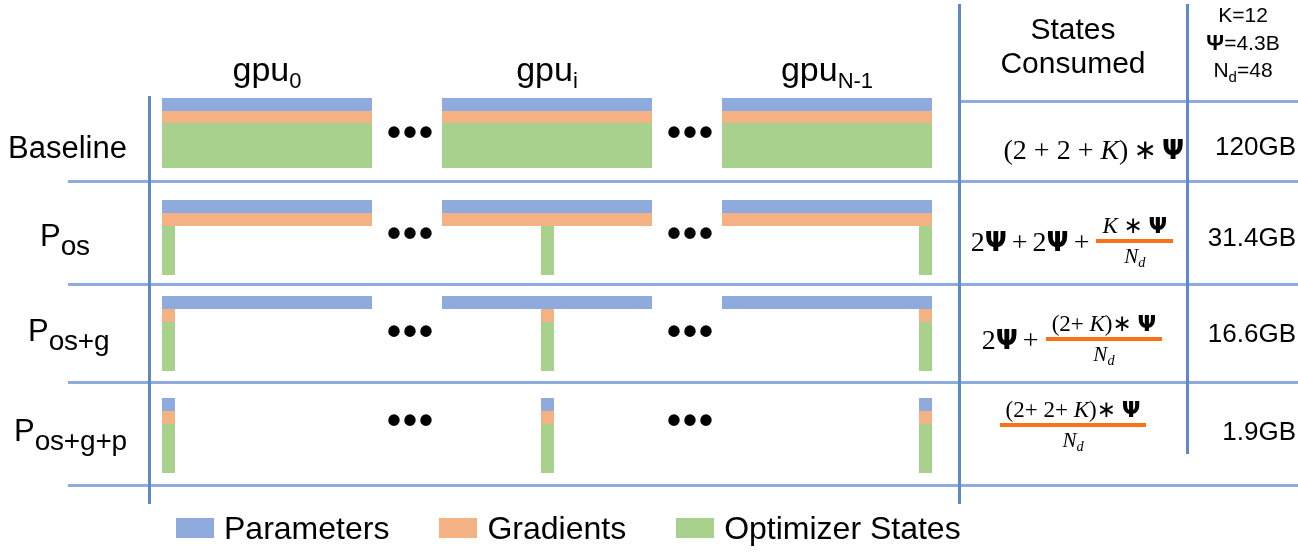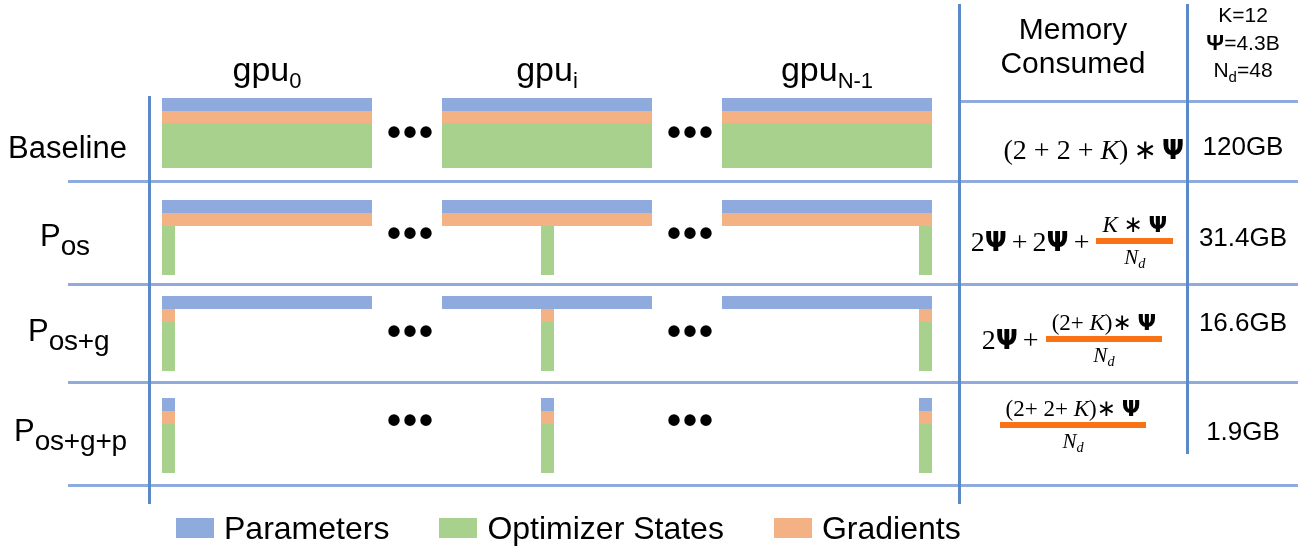--- a/index.html
+++ b/index.html
@@ -95,21 +95,21 @@
     text-align: center;
     white-space: nowrap;
   }
   .hdr-const .psi { font-weight: 700; font-size: 22px; }
   .hdr-const .sub { font-size: 15px; vertical-align: -0.3em; }
 
   .gbval {
     position: absolute;
     font-size: 26px;
     line-height: 1;
-    text-align: center;
+    text-align: right;
     white-space: nowrap;
   }
 
   
   .formula {
     position: absolute;
     font-family: "Liberation Serif", serif;
     font-size: 28px;
     line-height: 1;
     white-space: nowrap;
@@ -123,21 +123,21 @@
   .frac {
     display: inline-flex;
     flex-direction: column;
     align-items: center;
     vertical-align: middle;
     margin: 0 2px;
   }
   .frac .num {
     font-size: 23px;
     padding: 0 6px 2px 6px;
-    border-bottom: 6px solid #f97316;
+    border-bottom: 4px solid #f97316;
     white-space: nowrap;
   }
   .frac .den {
     font-size: 21px;
     padding-top: 3px;
     white-space: nowrap;
   }
   .frac .num .psi { font-size: 22px; }
   .sub-i { font-size: 0.68em; vertical-align: -0.3em; font-style: italic; }
 
@@ -272,21 +272,21 @@
     <div class="seg c-opt" style="left:99px; top:26px; width:13px; height:49px;"></div>
   </div>
   <div class="cell" style="left:722px; top:398px; width:210px; height:75px;">
     <div class="seg c-param" style="left:197px; top:0; width:13px; height:13px;"></div>
     <div class="seg c-grad" style="left:197px; top:13px; width:13px; height:13px;"></div>
     <div class="seg c-opt" style="left:197px; top:26px; width:13px; height:49px;"></div>
   </div>
   <div class="dots" style="left:387px; top:400px;"><span>•••</span></div>
   <div class="dots" style="left:667px; top:400px;"><span>•••</span></div>
 
-  <div class="hdr-mem" style="left:962px; top:12px; width:222px;"><span>Memory
+  <div class="hdr-mem" style="left:962px; top:12px; width:222px;"><span>States
 Consumed</span></div>
 
   <div class="hdr-const" style="left:1190px; top:2px; width:106px;">
     <div><span>K=</span><span>12</span></div>
     <div><span class="psi">Ψ</span><span>=</span><span>4.3B</span></div>
     <div><span>N</span><span class="sub">d</span><span>=48</span></div>
   </div>
 
   <div class="formula" style="left:962px; top:130px; width:222px; height:40px;justify-content:flex-end;">
     <span>(2&nbsp;+&nbsp;2&nbsp;+&nbsp;<span class="it">K</span>)</span>
@@ -316,31 +316,31 @@
 
   <div class="formula" style="left:962px; top:396px; width:222px; height:60px;">
     <span class="frac">
       <span class="num">(2+&nbsp;2+&nbsp;<span class="it">K</span>)∗ <span class="psi">Ψ</span></span>
       <span class="den"><span class="it">N</span><span class="sub-i">d</span></span>
     </span>
   </div>
 
   <div class="gbval" style="left:1190px; top:133px; width:106px;"><span>120GB</span></div>
   <div class="gbval" style="left:1190px; top:224px; width:106px;"><span>31.4GB</span></div>
-  <div class="gbval" style="left:1190px; top:309px; width:106px;"><span>16.6GB</span></div>
+  <div class="gbval" style="left:1190px; top:320px; width:106px;"><span>16.6GB</span></div>
   <div class="gbval" style="left:1190px; top:418px; width:106px;"><span>1.9GB</span></div>
 
   <div class="legend" style="left:176px; top:512px;">
     <div class="legend-item">
       <div class="legend-swatch c-param"></div>
       <div class="legend-text">Parameters</div>
     </div>
     <div class="legend-item" style="margin-left:38px;">
+      <div class="legend-swatch c-grad"></div>
+      <div class="legend-text">Gradients</div>
+    </div>
+    <div class="legend-item" style="margin-left:38px;">
       <div class="legend-swatch c-opt"></div>
       <div class="legend-text">Optimizer States</div>
     </div>
-    <div class="legend-item" style="margin-left:38px;">
-      <div class="legend-swatch c-grad"></div>
-      <div class="legend-text">Gradients</div>
-    </div>
   </div>
 
 </div>
 
 </body></html>

